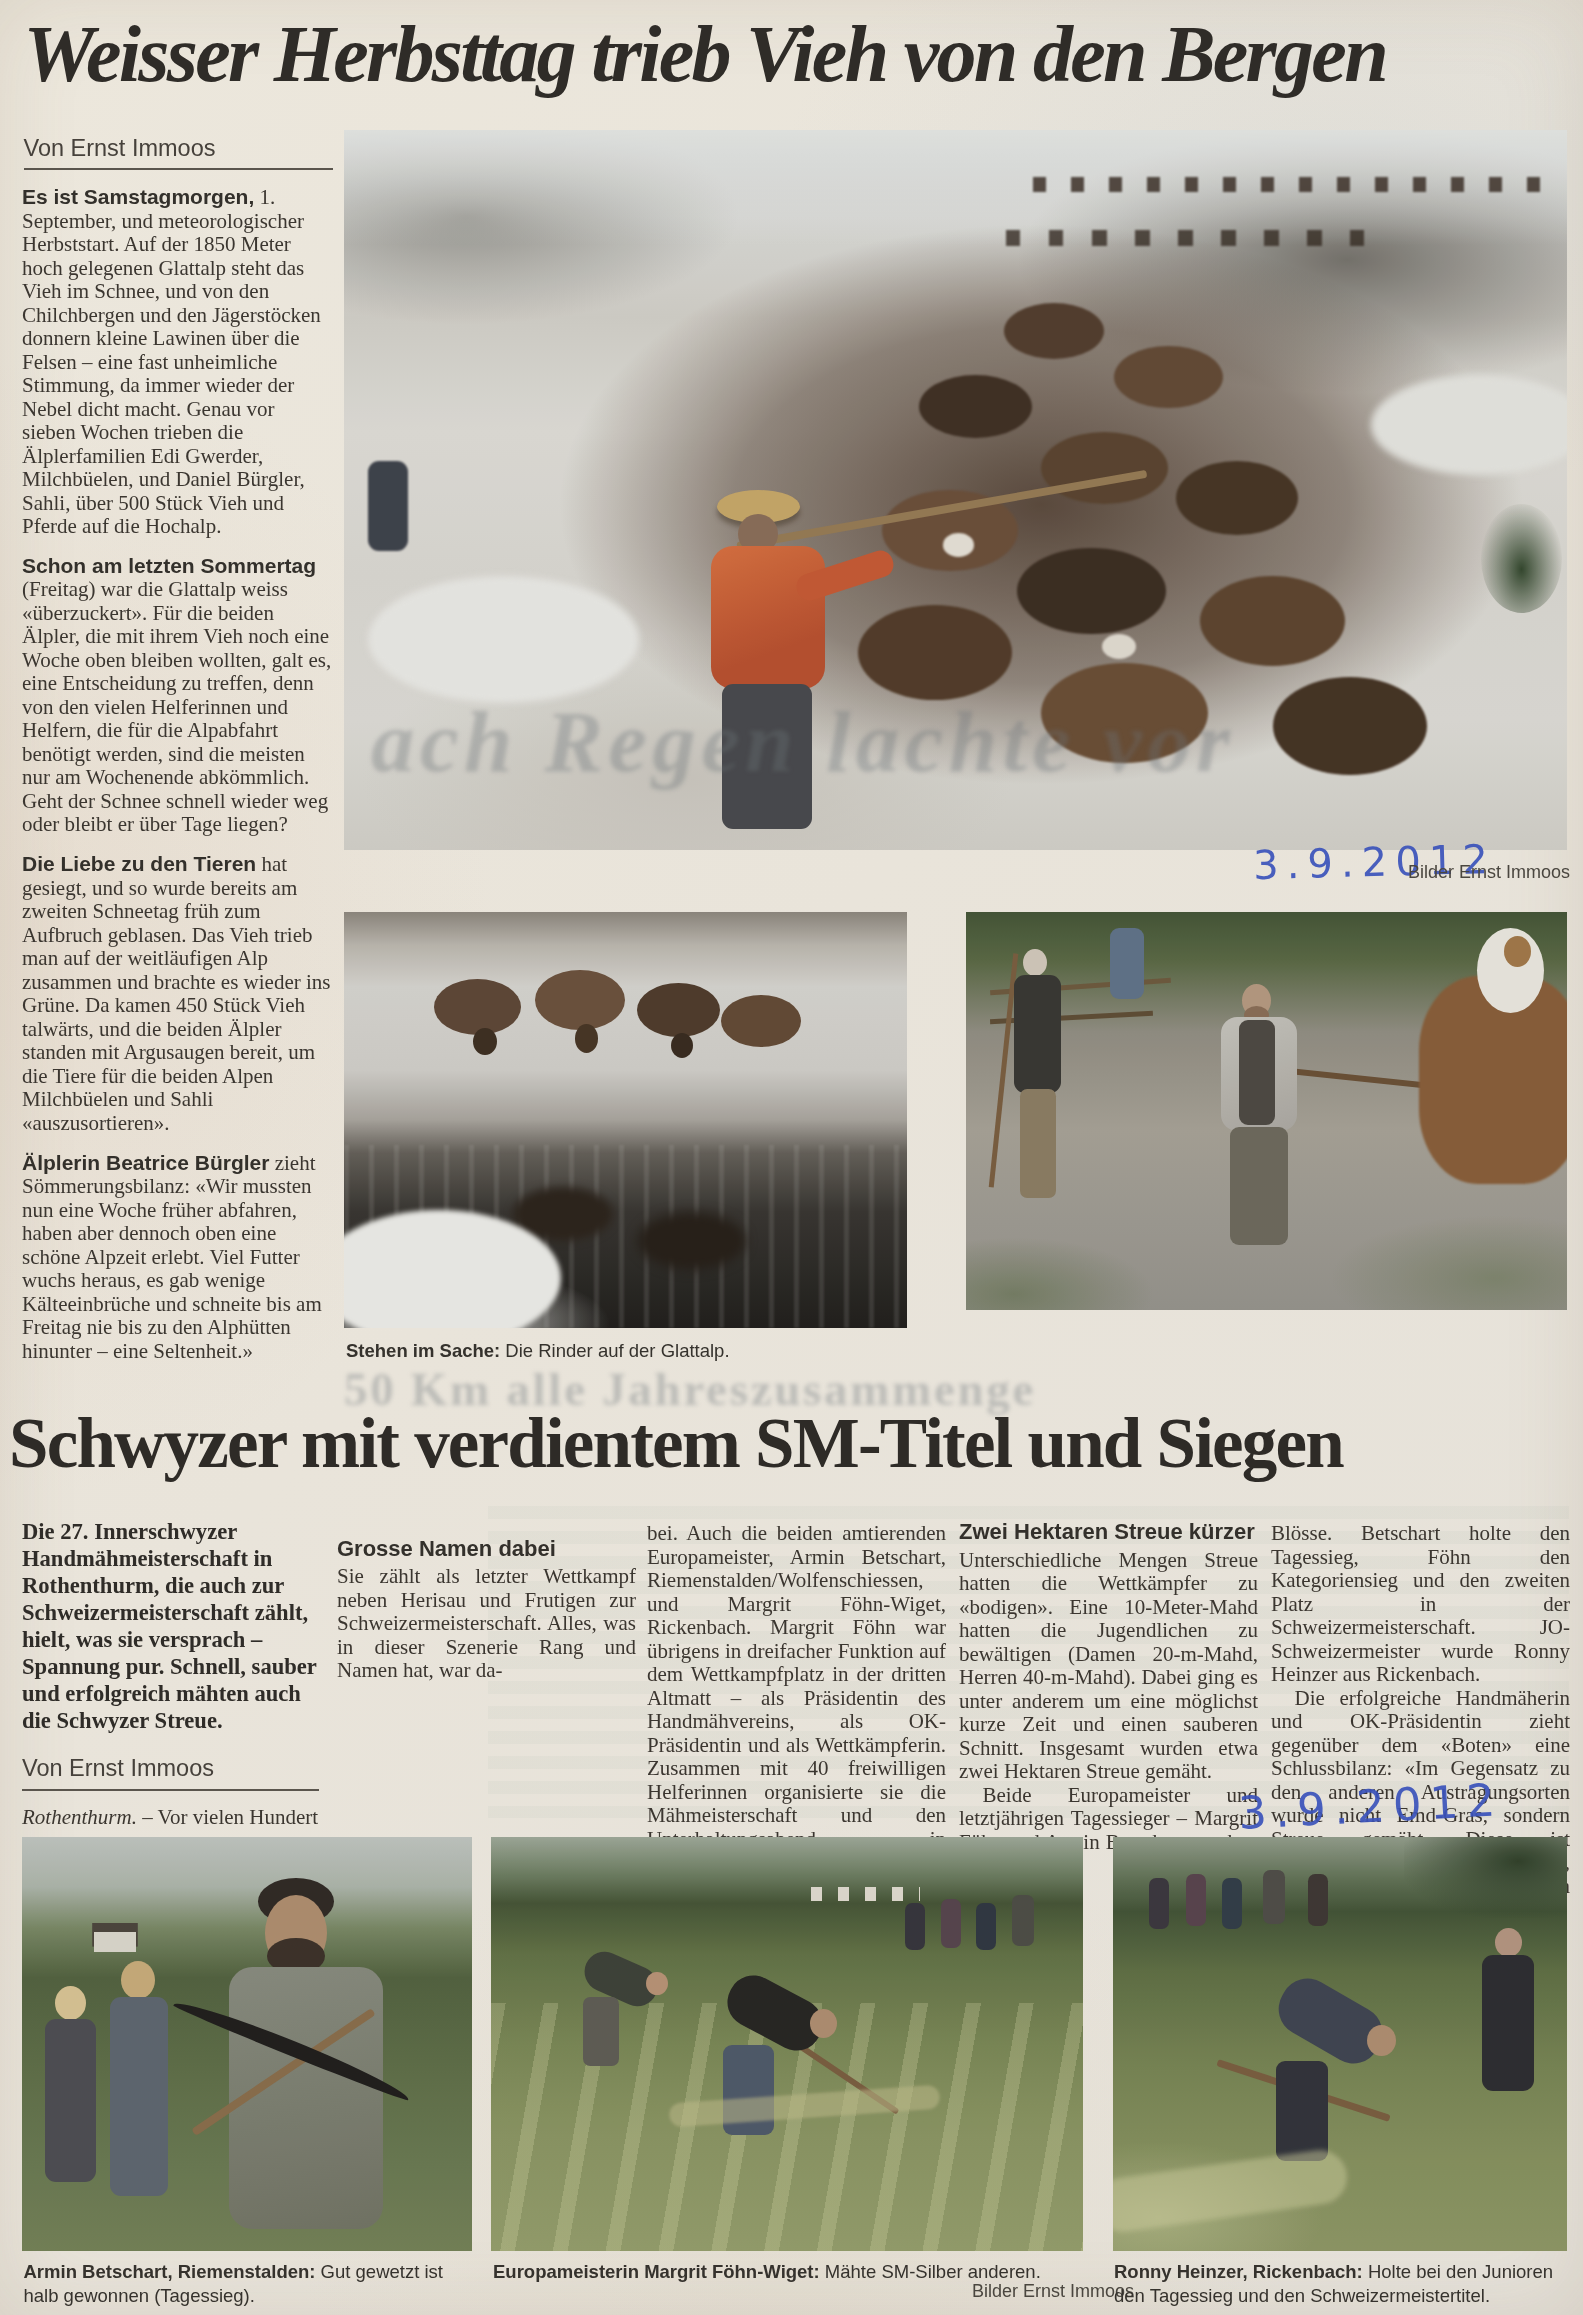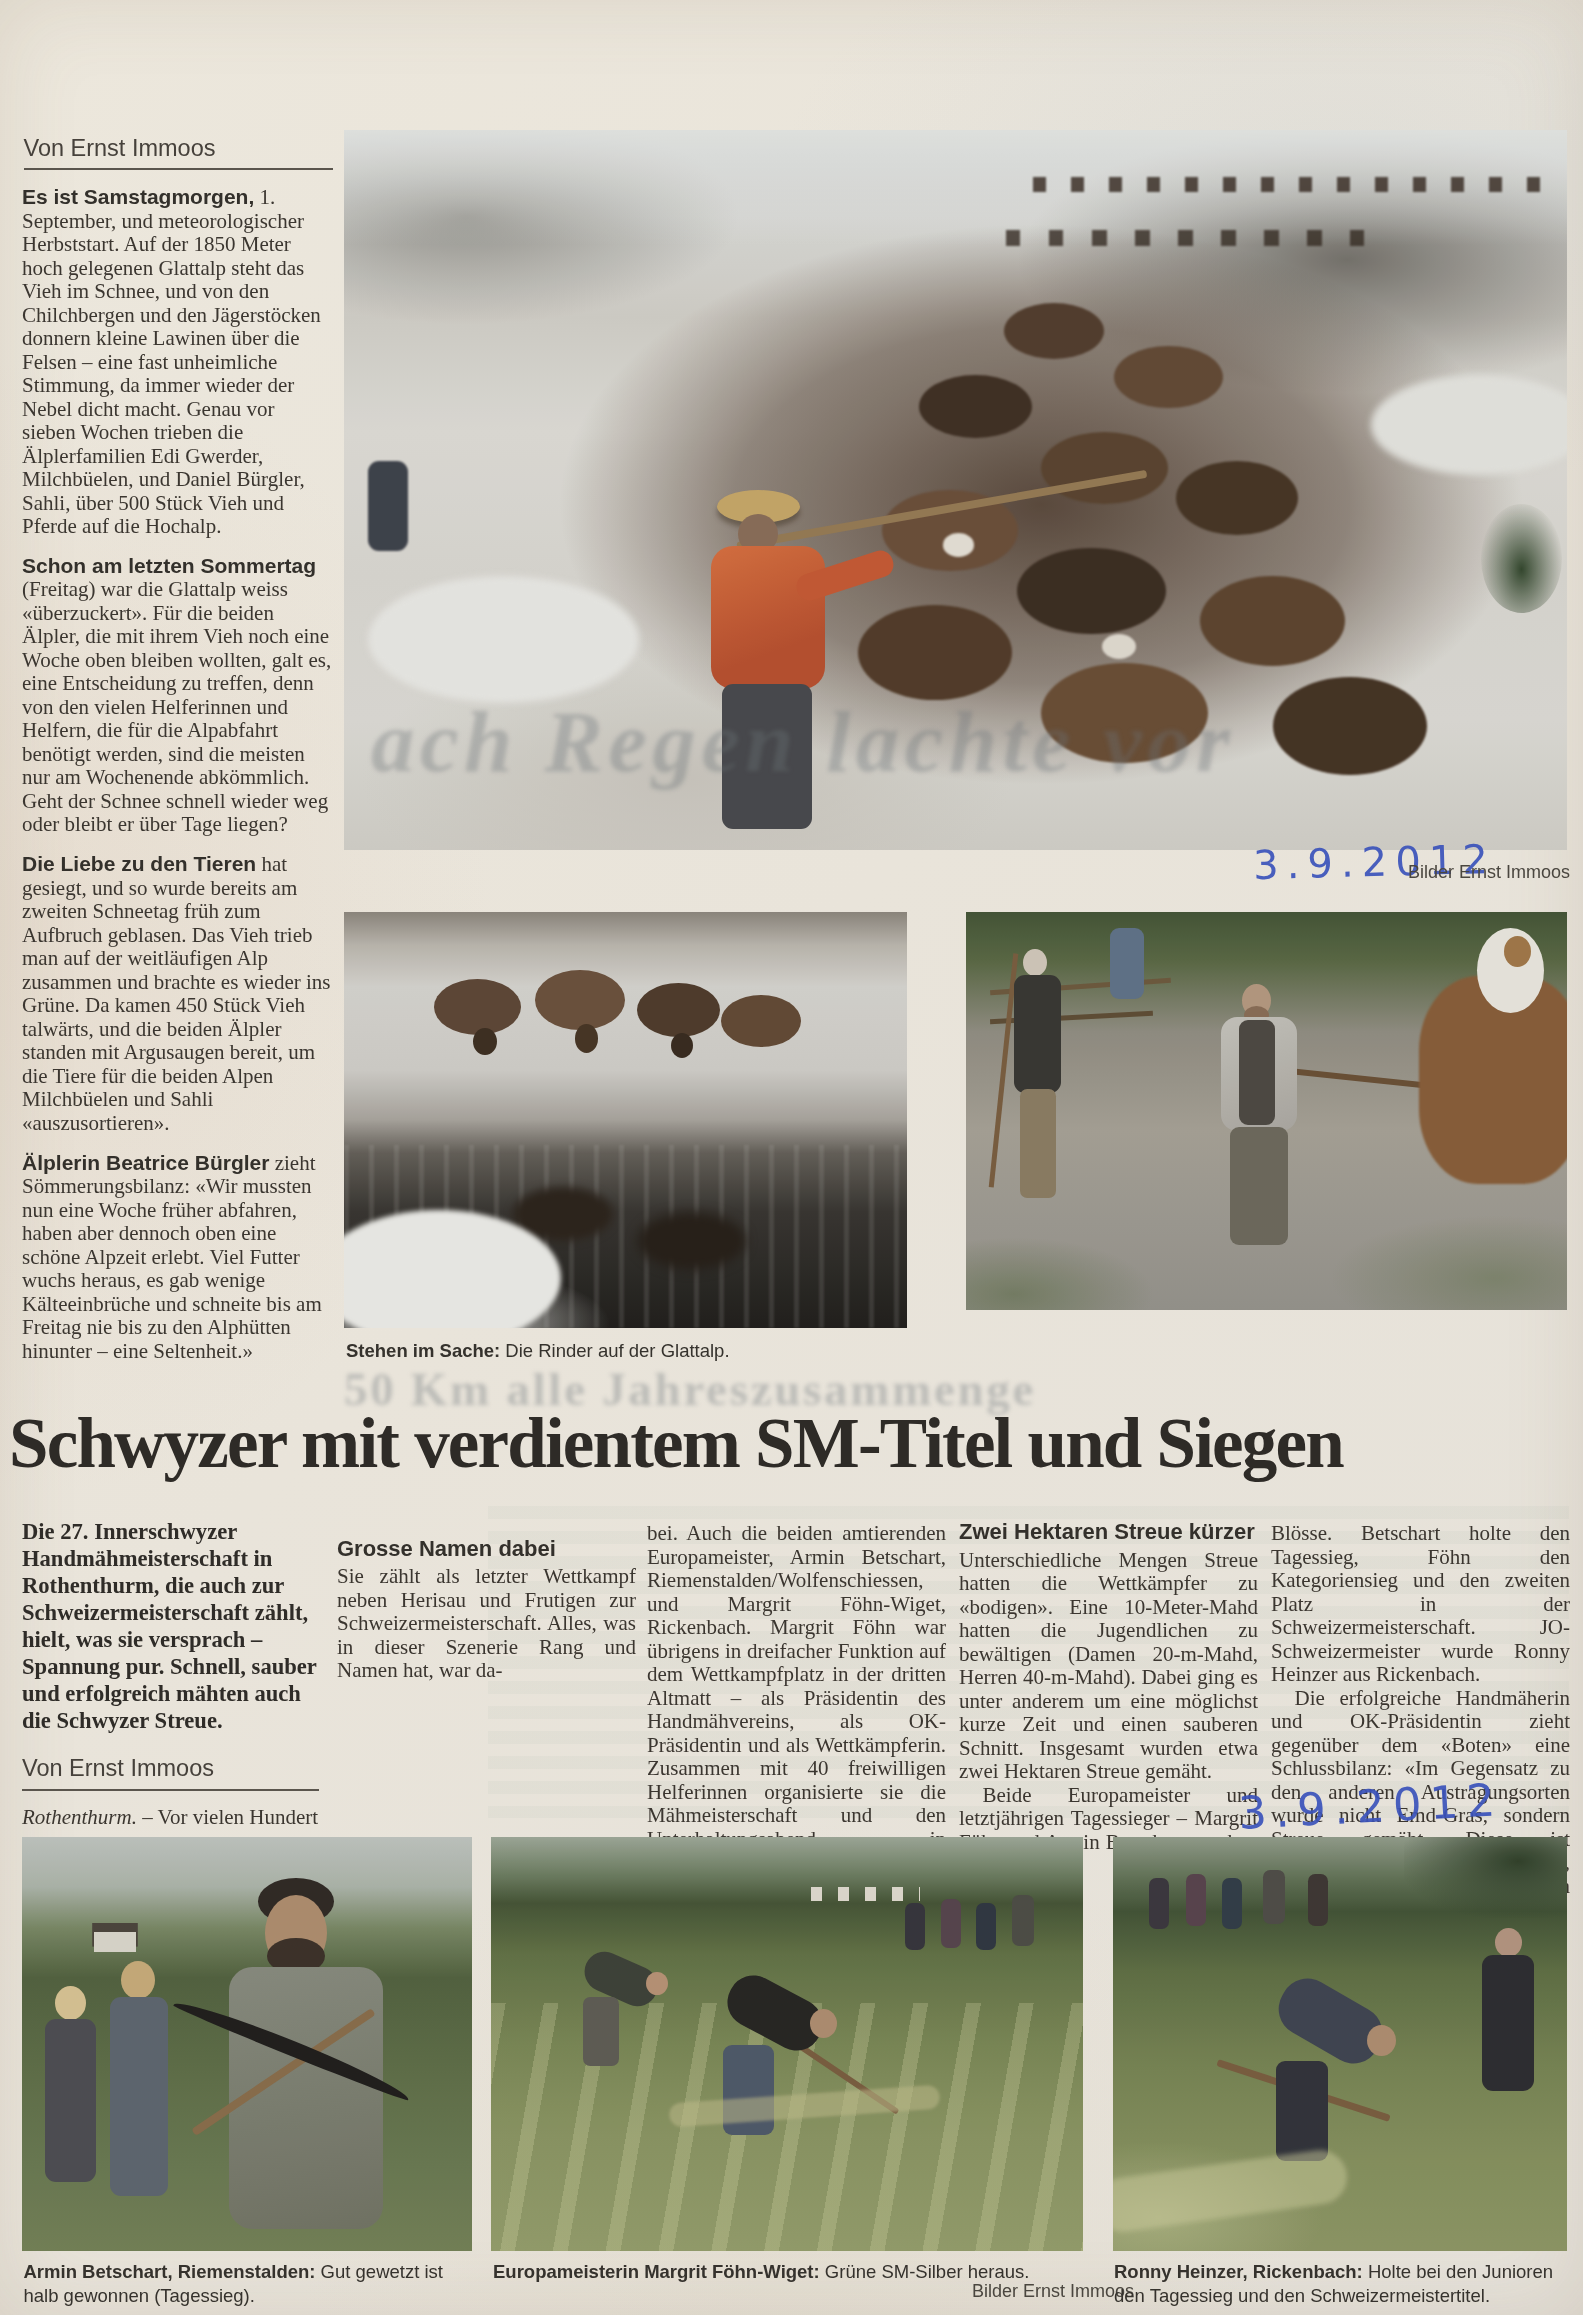--- a/index.html
+++ b/index.html
@@ -55,20 +55,21 @@
   .bleedband{
     background:repeating-linear-gradient(180deg, rgba(95,135,115,.07) 0 12.7px, transparent 12.7px 25px);
     pointer-events:none;
   }
 </style>
 </head>
 <body>
 
 <div class="page">
 
+  <div class="abs headline1">Weisser Herbsttag trieb Vieh von den Bergen</div>
   <div class="abs byline" style="left:23.5px;top:134px;">Von Ernst Immoos</div>
   <div class="abs rule" style="left:23.5px;top:168px;width:309px;"></div>
 
   <div class="abs bodycol" style="left:22px;top:185px;">
     <p><span class="plead">Es ist Samstagmorgen,</span><span> 1. September, und meteorologischer Herbststart. Auf der 1850 Meter hoch gelegenen Glattalp steht das Vieh im Schnee, und von den Chilchbergen und den Jägerstöcken donnern kleine Lawinen über die Felsen – eine fast unheimliche Stimmung, da immer wieder der Nebel dicht macht. Genau vor sieben Wochen trieben die Älplerfamilien Edi Gwerder, Milchbüelen, und Daniel Bürgler, Sahli, über 500 Stück Vieh und Pferde auf die Hochalp.</span></p>
     <p><span class="plead">Schon am letzten Sommertag</span><span> (Freitag) war die Glattalp weiss «überzuckert». Für die beiden Älpler, die mit ihrem Vieh noch eine Woche oben bleiben wollten, galt es, eine Entscheidung zu treffen, denn von den vielen Helferinnen und Helfern, die für die Alpabfahrt benötigt werden, sind die meisten nur am Wochenende abkömmlich. Geht der Schnee schnell wieder weg oder bleibt er über Tage liegen?</span></p>
     <p><span class="plead">Die Liebe zu den Tieren</span><span> hat gesiegt, und so wurde bereits am zweiten Schneetag früh zum Aufbruch geblasen. Das Vieh trieb man auf der weitläufigen Alp zusammen und brachte es wieder ins Grüne. Da kamen 450 Stück Vieh talwärts, und die beiden Älpler standen mit Argusaugen bereit, um die Tiere für die beiden Alpen Milchbüelen und Sahli «auszusortieren».</span></p>
     <p><span class="plead">Älplerin Beatrice Bürgler</span><span> zieht Sömmerungsbilanz: «Wir mussten nun eine Woche früher abfahren, haben aber dennoch oben eine schöne Alpzeit erlebt. Viel Futter wuchs heraus, es gab wenige Kälteeinbrüche und schneite bis am Freitag nie bis zu den Alphütten hinunter – eine Seltenheit.»</span></p>
   </div>
 
@@ -230,21 +231,21 @@
       <div class="abs" style="left:9px;top:52px;width:36px;height:69px;background:#5c5a50;border-radius:7.2px;"></div>
     </div>
     <div class="abs" style="left:38%;top:32%;width:181px;height:172px;">
       <div class="abs" style="left:54px;top:54px;width:154px;height:6.3px;background:#7a5a38;transform:rotate(34deg);transform-origin:left center;border-radius:2.7px;"></div>
       <div class="abs" style="left:9px;top:18px;width:100px;height:52px;background:#23221f;border-radius:25px;transform:rotate(28deg);"></div>
       <div class="blob" style="left:94px;top:40px;width:27px;height:29px;background:#b08a68;"></div>
       <div class="abs" style="left:7.2px;top:76px;width:51px;height:90px;background:#4a5668;border-radius:9px;"></div>
     </div>
     <div class="abs" style="left:30%;top:62%;width:271px;height:23.5px;background:rgba(190,186,130,.55);border-radius:12.7px;transform:rotate(-4deg);filter:blur(1.8px);"></div>
   </div>
-  <div class="abs caption" style="left:493px;top:2260px;width:588px;"><b>Europameisterin Margrit Föhn-Wiget:</b><span> Grüne SM-Silber heraus.</span></div>
+  <div class="abs caption" style="left:493px;top:2260px;width:588px;"><b>Europameisterin Margrit Föhn-Wiget:</b><span> Mähte SM-Silber anderen.</span></div>
   <div class="abs credit" style="left:972px;top:2280px;">Bilder Ernst Immoos</div>
 
   <div class="ph" style="left:1113px;top:1837px;width:454px;height:414px;background:
       radial-gradient(ellipse 235px 109px at 10% 92%, rgba(200,204,150,.45), rgba(200,204,150,0) 70%),
       linear-gradient(180deg,#8e9a86 0%,#5d7050 10%,#3e5130 18%,#5a6c3c 32%,#73824a 55%,#828e55 78%,#8a945c 100%);">
     <div class="abs" style="right:0;top:0;width:163px;height:81px;background:radial-gradient(ellipse at 70% 30%, #2c3e24, rgba(44,62,36,0) 75%);"></div>
     <div class="abs" style="left:8%;top:10%;width:20px;height:51px;background:#38343c;border-radius:7.2px;"></div>
     <div class="abs" style="left:16%;top:9%;width:20px;height:52px;background:#57404a;border-radius:7.2px;"></div>
     <div class="abs" style="left:24%;top:10%;width:20px;height:51px;background:#2e3a46;border-radius:7.2px;"></div>
     <div class="abs" style="left:33%;top:8%;width:22px;height:54px;background:#4c4a44;border-radius:7.2px;"></div>

